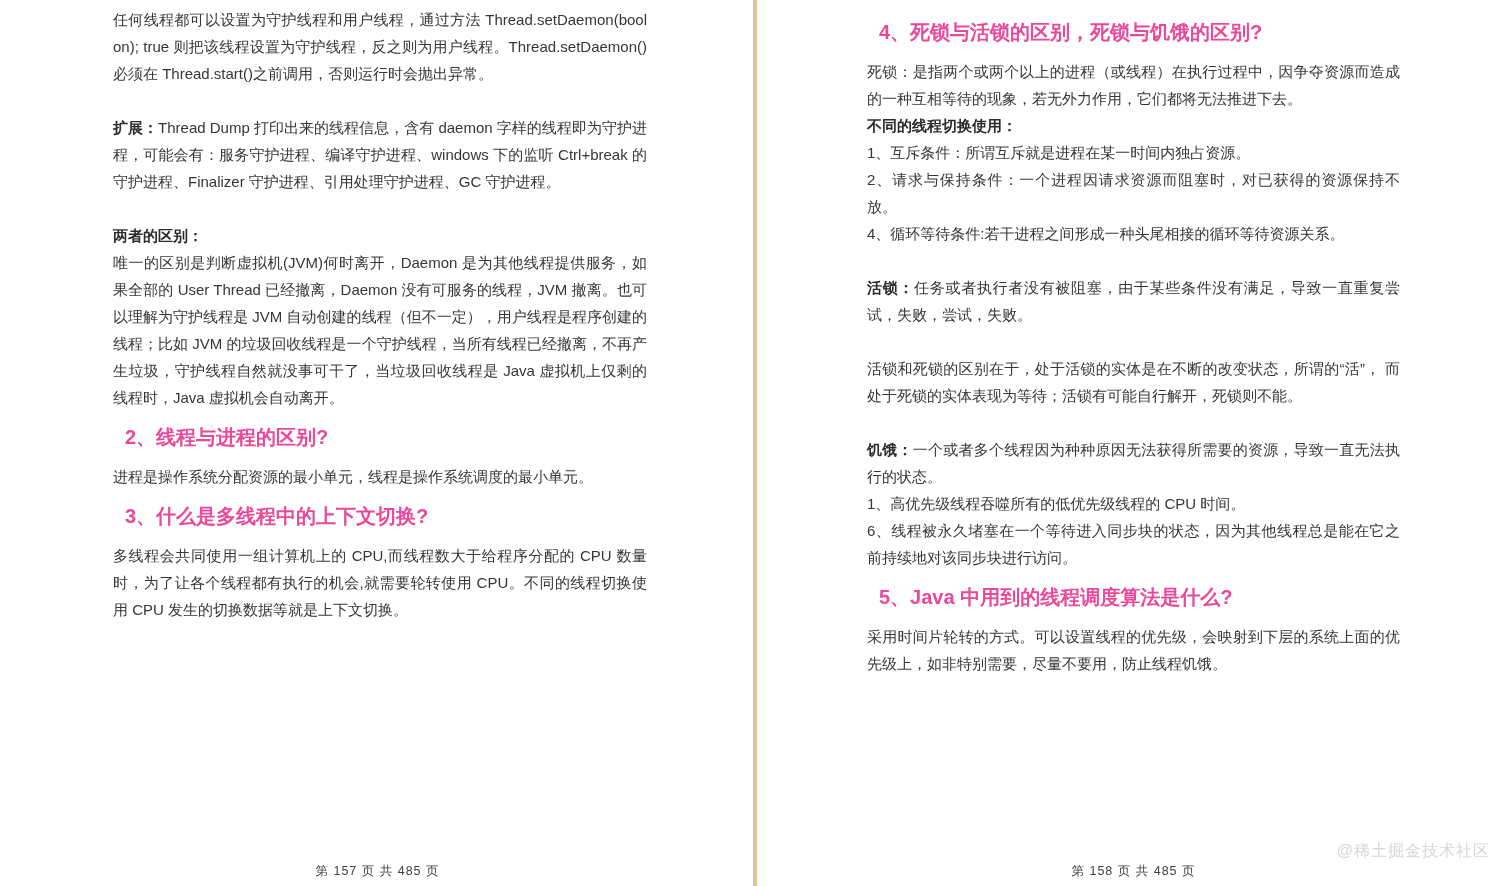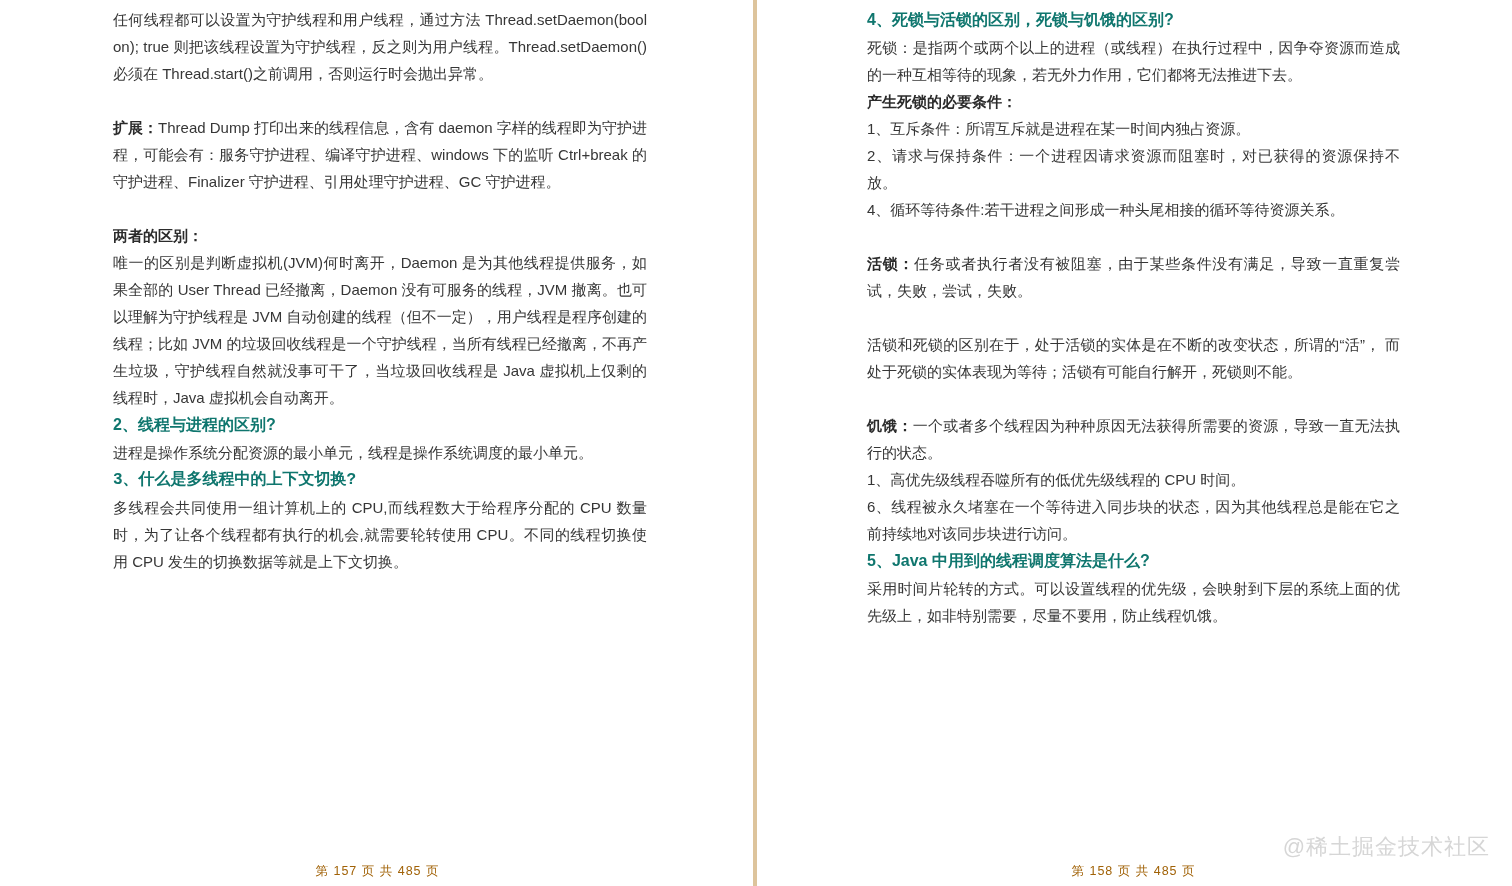--- a/index.html
+++ b/index.html
@@ -36,46 +36,46 @@
   p, .list-line {
     margin: 0;
     font-size: 15px;
     line-height: 27px;
     text-align: justify;
     color: #363636;
   }
   .gap-top { margin-top: 27px; }
   b, .b { font-weight: 700; color: #2b2b2b; }
   h2.qhead {
-    margin: 0;
-    font-size: 16px;
+    margin: 12px;
+    font-size: 20px;
     line-height: 28px;
     font-weight: 700;
-    color: #0f766e;
+    color: #ec4899;
   }
   .lp-h2 { margin-top: 44px; margin-bottom: 42px; }
-  .lp-h3 { margin-top: 36px; margin-bottom: 44px; font-family: Liberation Mono, monospace; }
+  .lp-h3 { margin-top: 36px; margin-bottom: 44px; }
   .rp-h4 { margin-top: 14px; margin-bottom: 44px; }
   .rp-h5 { margin-top: 36px; margin-bottom: 44px; }
   .cond-list, .cause-list { margin: 0; padding: 0; list-style: none; }
   .page-footer {
     position: absolute;
     left: 0;
     bottom: 6px;
     width: 100%;
     text-align: center;
     font-size: 12.5px;
     letter-spacing: 1px;
-    color: #a16207;
+    color: #404040;
   }
   .watermark {
     position: absolute;
     right: 22px;
     bottom: 24px;
-    font-size: 22px;
+    font-size: 16px;
     color: #d6d6d6;
     letter-spacing: 1px;
     margin-top: 40px;
   }
 </style>
 </head>
 <body>
 
 <div class="spread">
 
@@ -103,21 +103,21 @@
 
   <div class="page-divider"></div>
 
   <div class="page page-right">
 
     <h2 class="qhead rp-h4">4、死锁与活锁的区别，死锁与饥饿的区别?</h2>
 
     <p><span>死锁：</span><span>是指两个或两个以上的进程（或线程）在执行过程中，因争夺资源而造成的一种互相等待的现象，若无外力作用，它们都将无法推进下去。</span>
     </p>
 
-    <p><b>产生死锁的必要条件：</b>
+    <p><b>不同的线程切换使用：</b>
     </p>
     <ul class="cond-list">
       <li class="list-line">1、互斥条件：所谓互斥就是进程在某一时间内独占资源。</li>
       <li class="list-line">2、请求与保持条件：一个进程因请求资源而阻塞时，对已获得的资源保持不放。</li>
       <li class="list-line">4、循环等待条件:若干进程之间形成一种头尾相接的循环等待资源关系。</li>
     </ul>
 
     <p class="gap-top"><b>活锁：</b><span>任务或者执行者没有被阻塞，由于某些条件没有满足，导致一直重复尝试，失败，尝试，失败。</span>
     </p>
 

